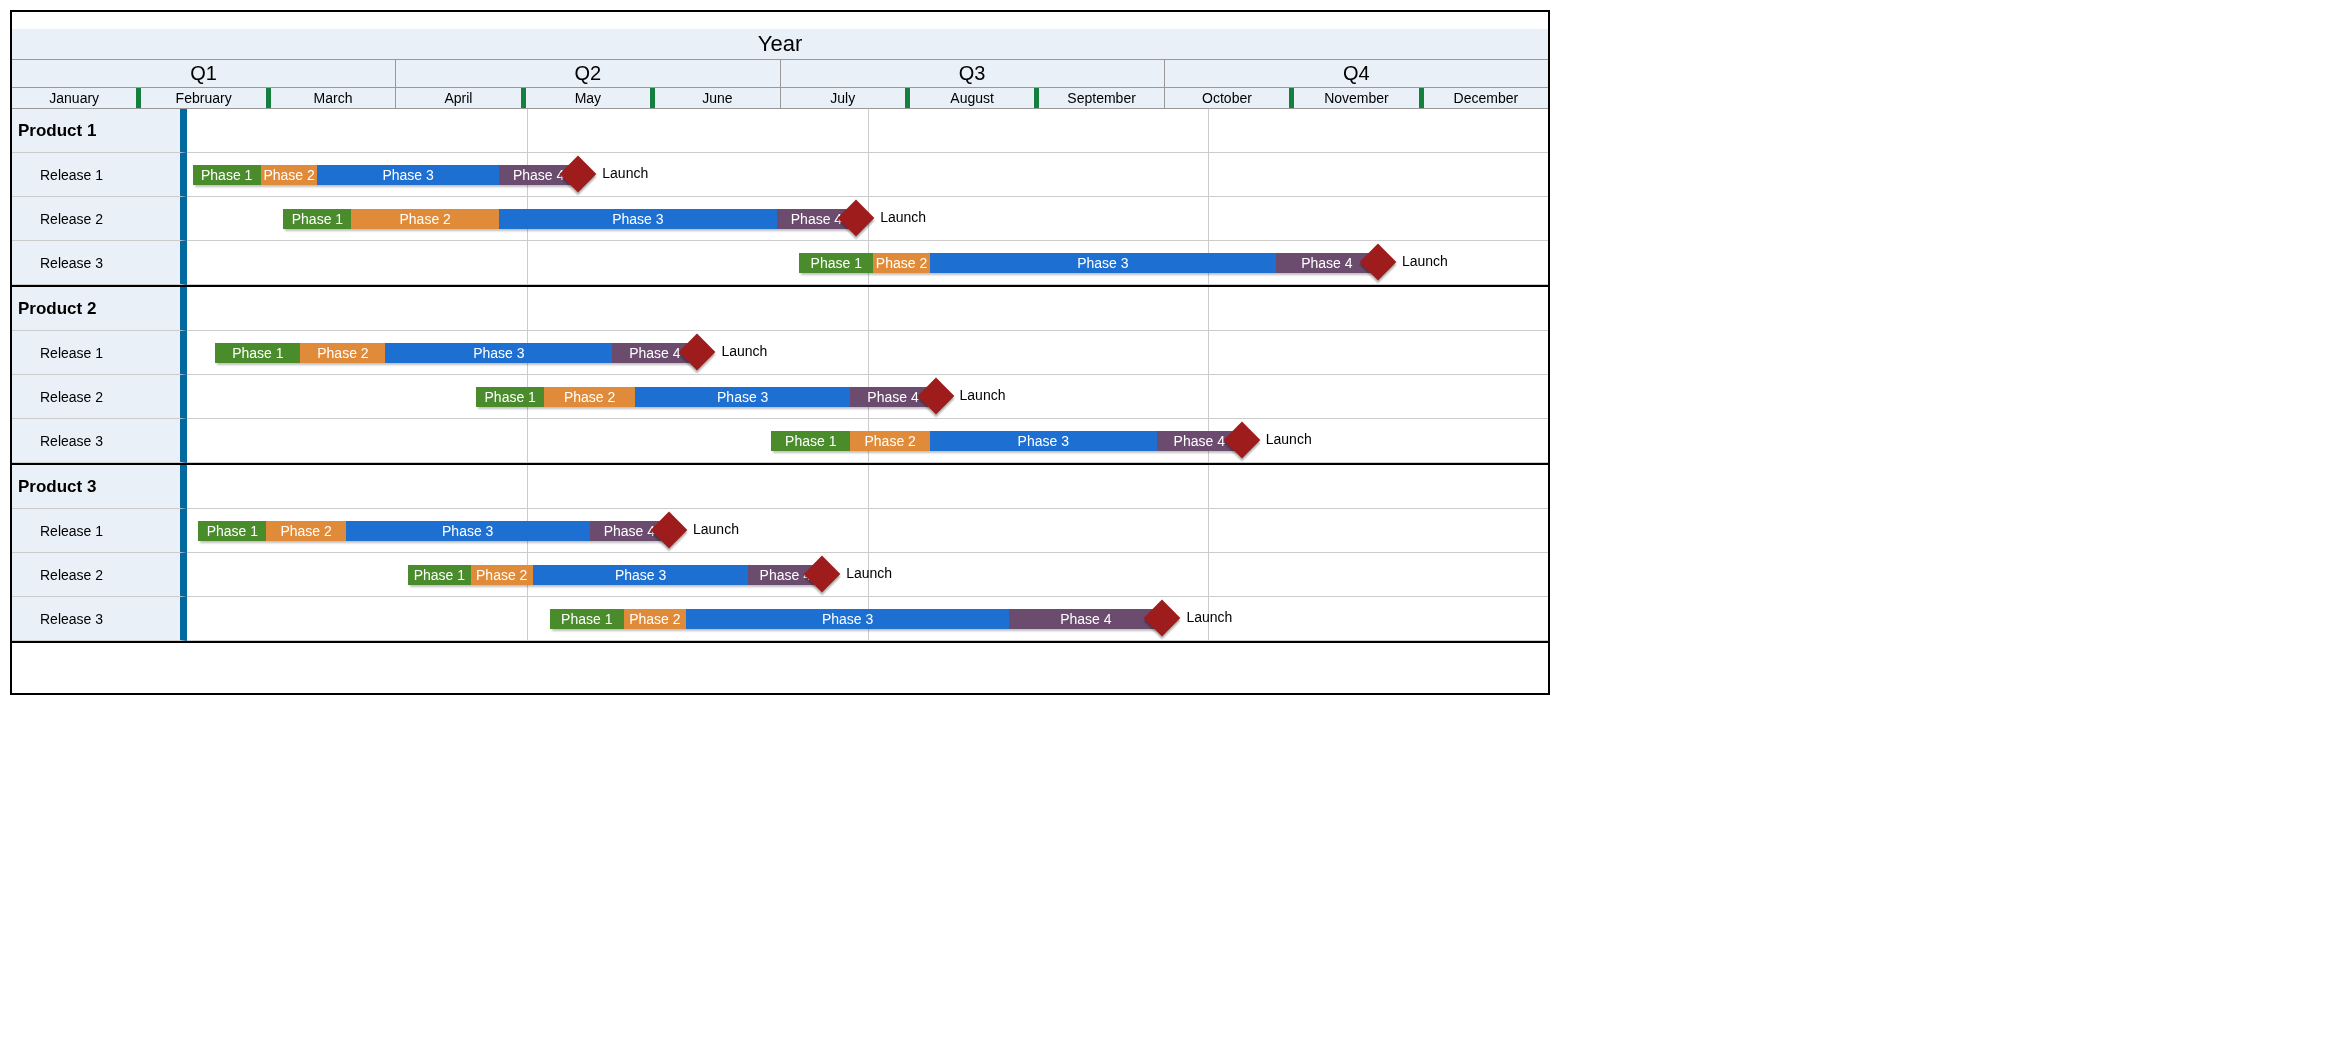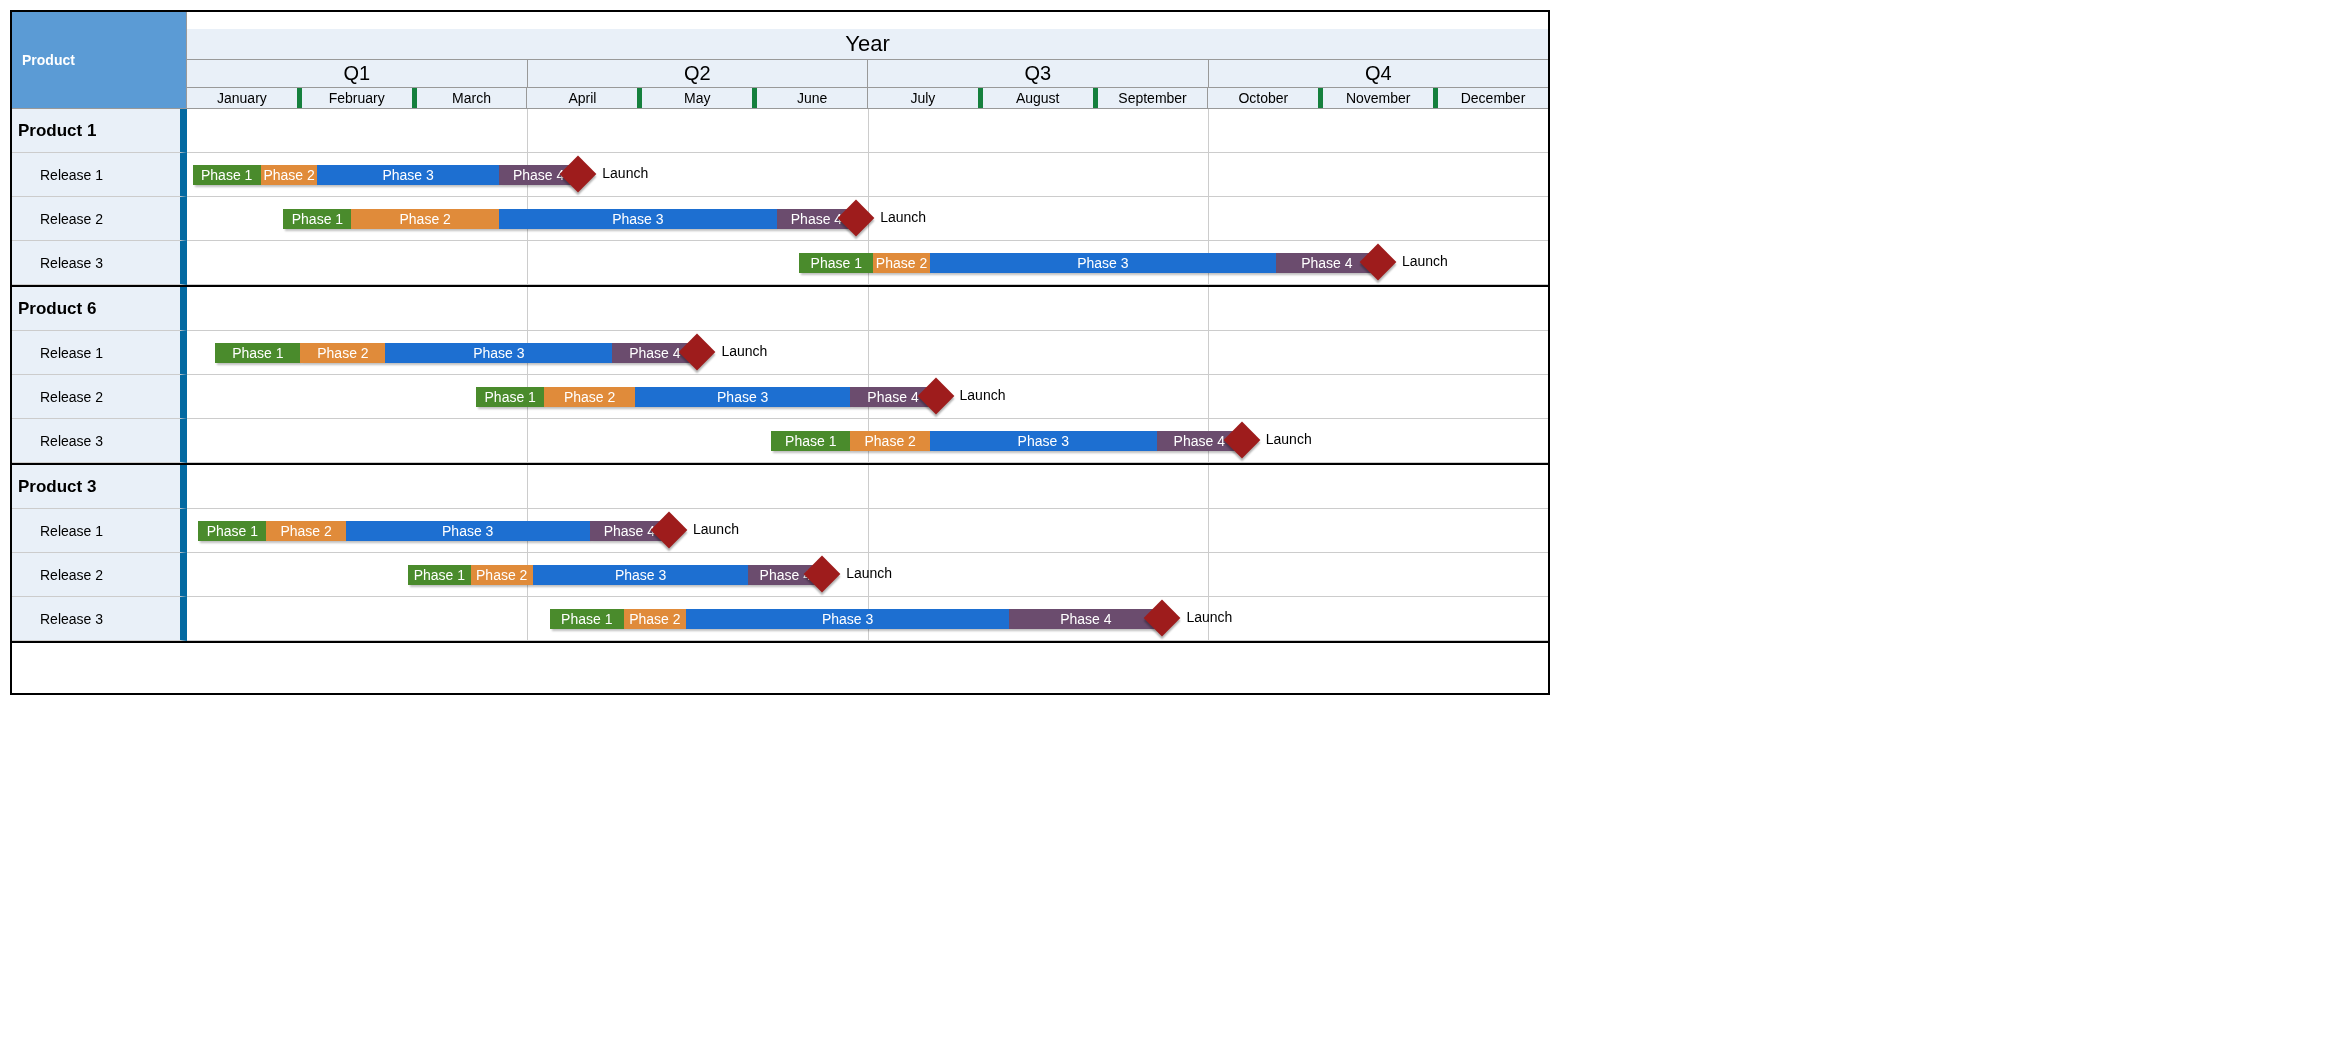--- a/index.html
+++ b/index.html
@@ -150,21 +150,20 @@
     height: 50px;
     background: #fff;
   }
 </style>
 </head>
 <body>
 
 <div class="roadmap">
 
   <div class="header-row">
-    <div class="product-header">Product</div>
     <div class="year-area">
       <div class="year-title">Year</div>
       <div class="quarters" id="quarters-row">
           <div class="quarter">Q1</div>
           <div class="quarter">Q2</div>
           <div class="quarter">Q3</div>
           <div class="quarter">Q4</div>
         </div>
       <div class="months" id="months-row">
           <div class="month">January</div>
@@ -237,21 +236,21 @@
               <div class="bar phase3" style="left: 54.5833%; width: 25.4167%;">Phase 3</div>
               <div class="bar phase4" style="left: 80%; width: 7.5%;">Phase 4</div>
               <div class="milestone" style="left: calc(87.5% - 13px); top: 1px;"></div>
               <div class="launch-label" style="left: calc(87.5% + 24px); top: 5px;">Launch</div>
             </div>
           </div>
         </div>
       </div>
       <div class="product-group">
         <div class="row">
-          <div class="row-label group">Product 6</div>
+          <div class="row-label group">Product 2</div>
           <div class="timeline">
             <div class="qline" style="left: 25%;"></div>
             <div class="qline" style="left: 50%;"></div>
             <div class="qline" style="left: 75%;"></div>
           </div>
         </div>
         <div class="row">
           <div class="row-label release">Release 1</div>
           <div class="timeline">
             <div class="qline" style="left: 25%;"></div>

